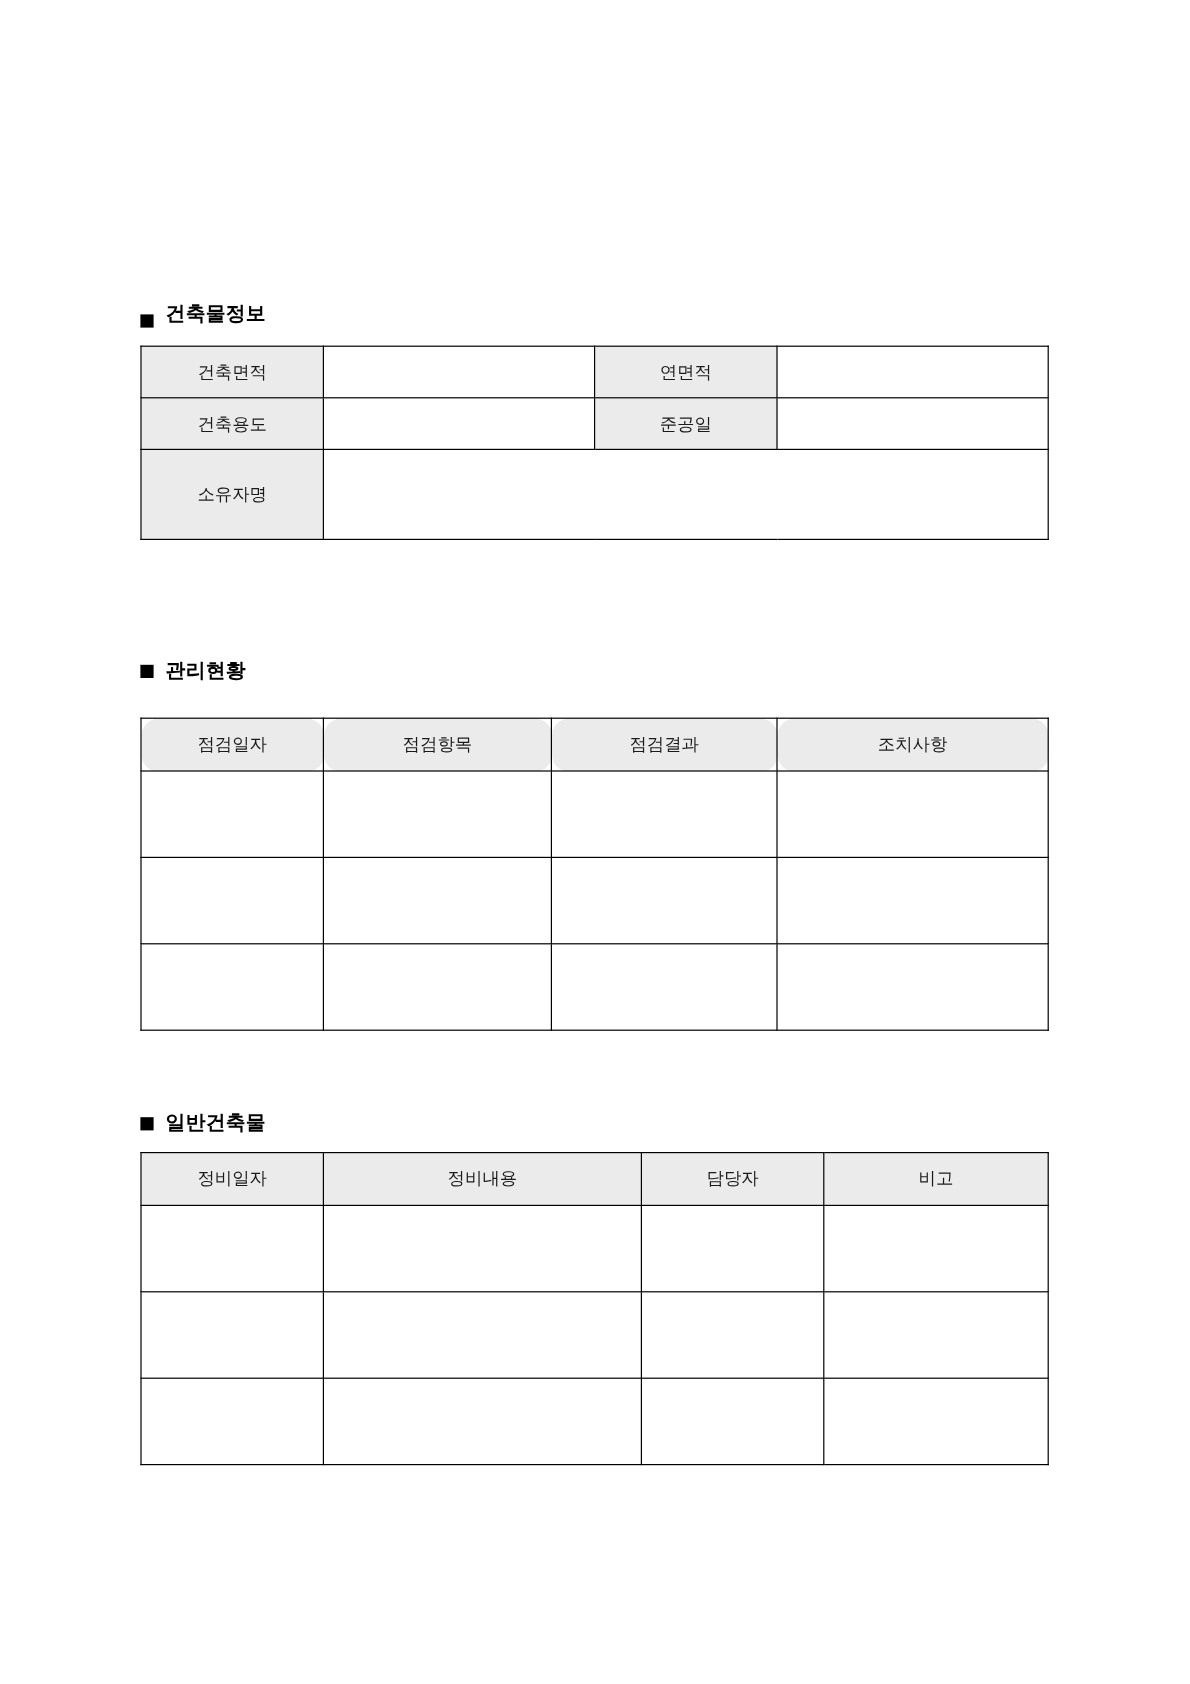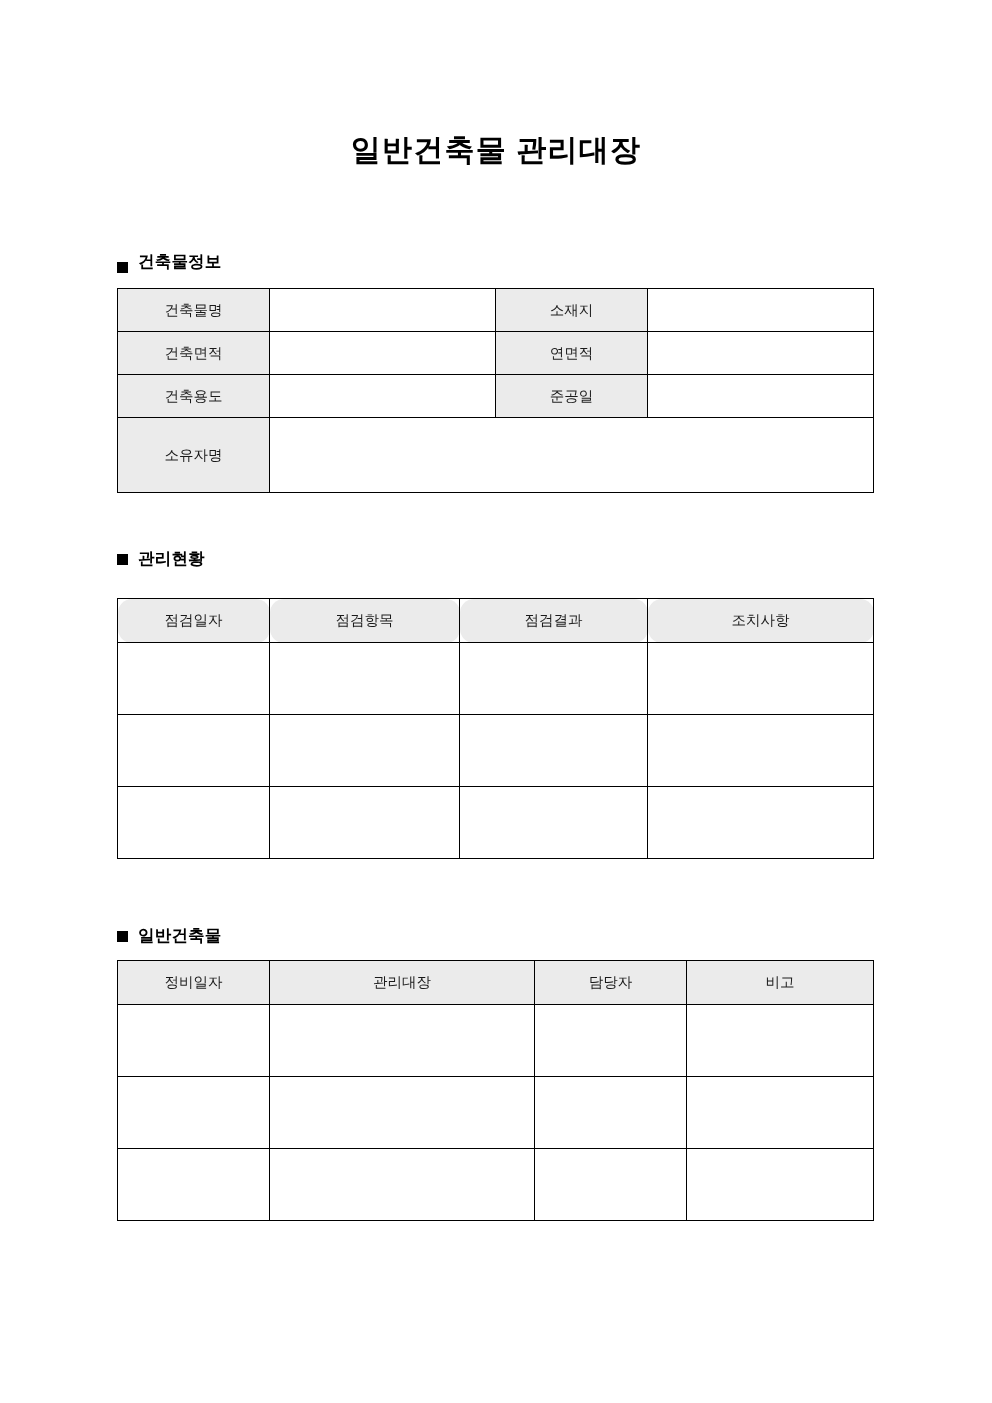--- a/index.html
+++ b/index.html
@@ -104,41 +104,34 @@
   
   #table-maint { top: 960px; }
   #table-maint th { height: 43px; }
   #table-maint td.value-cell { height: 71px; }
 </style>
 </head>
 <body>
 
 <div class="page">
 
-  <div class="doc-title">일반건축물 관리대장</div>
 
   <div class="section-heading" id="heading-building">
     <span class="section-bullet"></span>
     <span>건축물정보</span>
   </div>
 
   <table class="form-table" id="table-building">
     <colgroup>
       <col style="width:152px">
       <col style="width:226px">
       <col style="width:152px">
       <col style="width:226px">
     </colgroup>
     <tbody>
-      <tr>
-        <td class="label-cell">건축물명</td>
-        <td class="value-cell"></td>
-        <td class="label-cell">소재지</td>
-        <td class="value-cell"></td>
-      </tr>
       <tr>
         <td class="label-cell">건축면적</td>
         <td class="value-cell"></td>
         <td class="label-cell">연면적</td>
         <td class="value-cell"></td>
       </tr>
       <tr>
         <td class="label-cell">건축용도</td>
         <td class="value-cell"></td>
         <td class="label-cell">준공일</td>
@@ -201,21 +194,21 @@
   <table class="form-table" id="table-maint">
     <colgroup>
       <col style="width:152px">
       <col style="width:265px">
       <col style="width:152px">
       <col style="width:187px">
     </colgroup>
     <thead>
       <tr>
         <th class="head-cell">정비일자</th>
-        <th class="head-cell">관리대장</th>
+        <th class="head-cell">정비내용</th>
         <th class="head-cell">담당자</th>
         <th class="head-cell">비고</th>
       </tr>
     </thead>
     <tbody>
       <tr>
         <td class="value-cell"></td>
         <td class="value-cell"></td>
         <td class="value-cell"></td>
         <td class="value-cell"></td>

